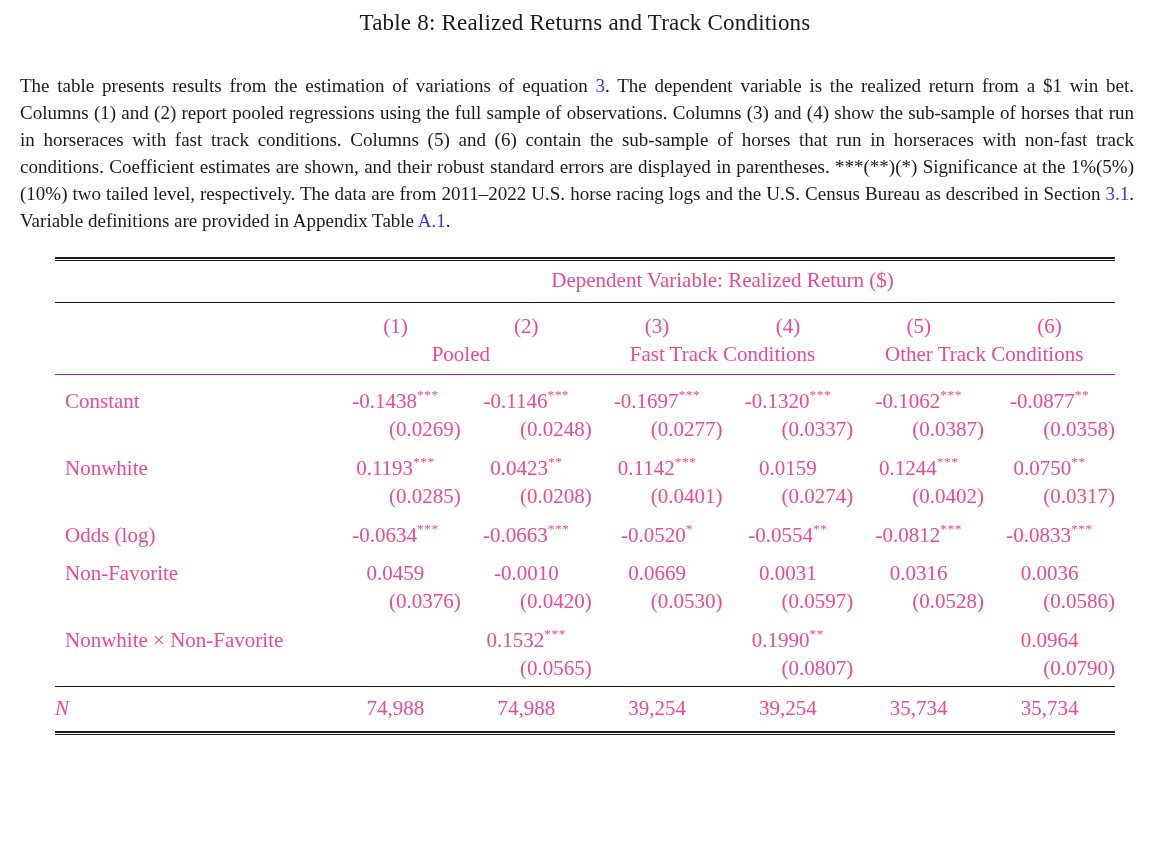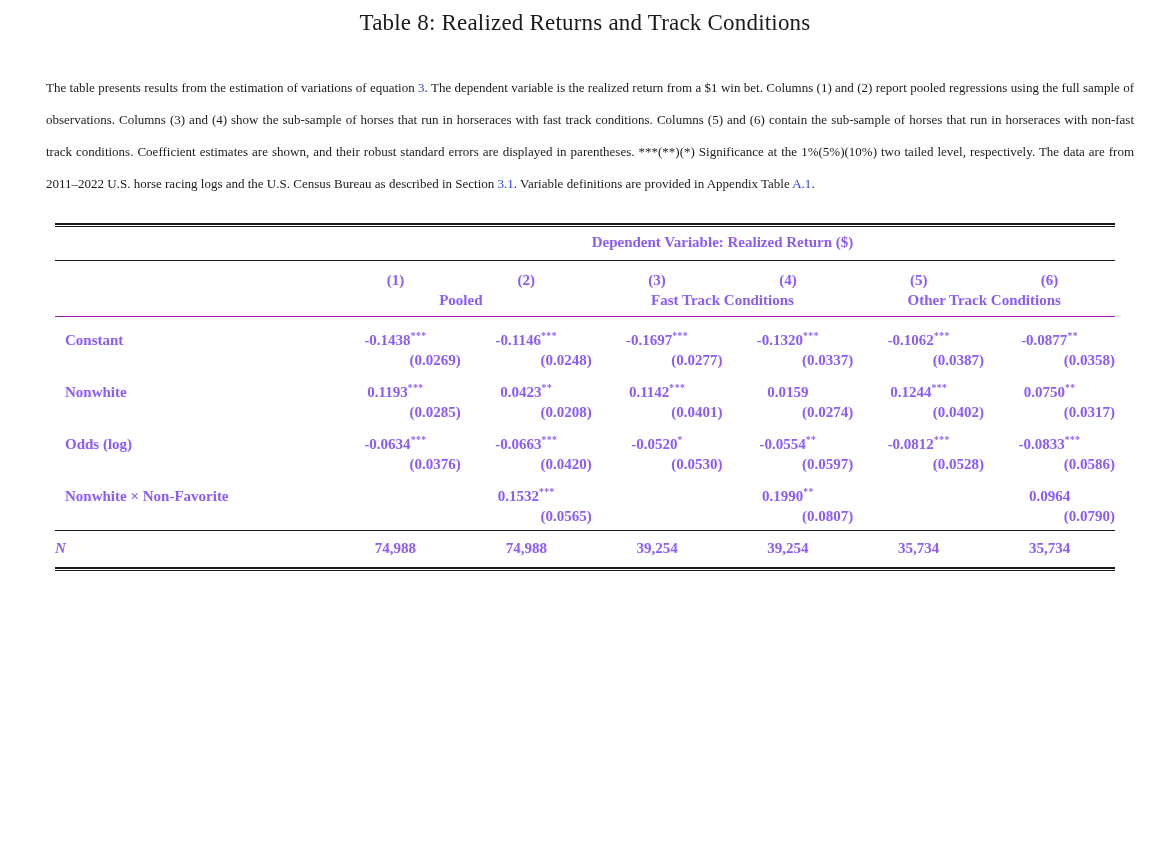--- a/index.html
+++ b/index.html
@@ -7,30 +7,30 @@
   .page {
     width:1170px; height:842px; background:#ffffff; overflow:hidden;
     font-family:"Liberation Serif","DejaVu Serif",serif; color:#1a1a1a;
     position:relative;
   }
   .title {
     text-align:center; font-size:23px; font-weight:normal;
     padding-top:10px; letter-spacing:0.2px;font-family:Liberation Serif, serif;
   }
   .caption {
-    margin:36px 36px 0 46px;
-    font-size:13px; line-height:32px;
+    margin:36px 36px 0 20px;
+    font-size:19px; line-height:27px;
     text-align:justify; text-justify:inter-word;
   }
   .ref-link { text-decoration:none; cursor:pointer; }
   .tablewrap { margin:23px 55px 0 55px; width:1060px; }
   .dbl-rule { height:4px; border-top:2px solid #1a1a1a; border-bottom:1px solid #1a1a1a; }
   table {
     width:100%; border-collapse:collapse; table-layout:fixed;
-    font-size:15px; color:#8b5cf6;font-weight:bold;
+    font-size:21px; color:#ec4899;
   }
   col.lbl { width:275px; }
   col.num { width:130.8px; }
   td { text-align:center; vertical-align:bottom; padding:0; }
   td.rowlabel { text-align:left; padding-left:10px; }
   tr.depvar-row td { padding:7px 0 9px 0; border-bottom:1px solid #1a1a1a; }
   tr.colnum-row td { padding-top:11px; }
   tr.group-row td { padding:3px 0 7px 0; border-bottom:1px solid #a21caf; }
   tr.coef-row td { padding-top:13px; }
   tr.se-row td { padding-top:3px;text-align:right; }
@@ -120,20 +120,29 @@
           </tr>
           <tr class="coef-row">
             <td class="rowlabel">Odds (log)</td>
             <td><span>-0.0634</span><sup>***</sup></td>
             <td><span>-0.0663</span><sup>***</sup></td>
             <td><span>-0.0520</span><sup>*</sup></td>
             <td><span>-0.0554</span><sup>**</sup></td>
             <td><span>-0.0812</span><sup>***</sup></td>
             <td><span>-0.0833</span><sup>***</sup></td>
           </tr>
+          <tr class="coef-row">
+            <td class="rowlabel">Non-Favorite</td>
+            <td><span>0.0459</span></td>
+            <td><span>-0.0010</span></td>
+            <td><span>0.0669</span></td>
+            <td><span>0.0031</span></td>
+            <td><span>0.0316</span></td>
+            <td><span>0.0036</span></td>
+          </tr>
           <tr class="se-row">
             <td class="rowlabel"></td>
             <td>(0.0376)</td>
             <td>(0.0420)</td>
             <td>(0.0530)</td>
             <td>(0.0597)</td>
             <td>(0.0528)</td>
             <td>(0.0586)</td>
           </tr>
           <tr class="coef-row">

